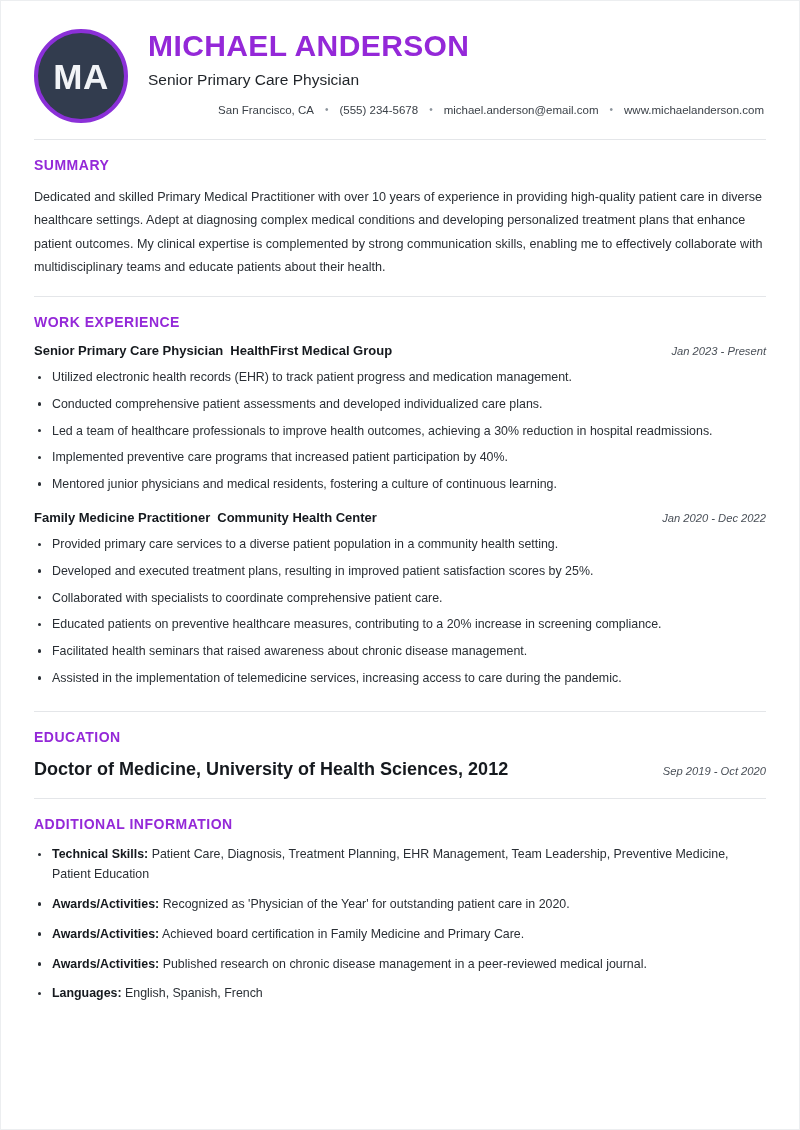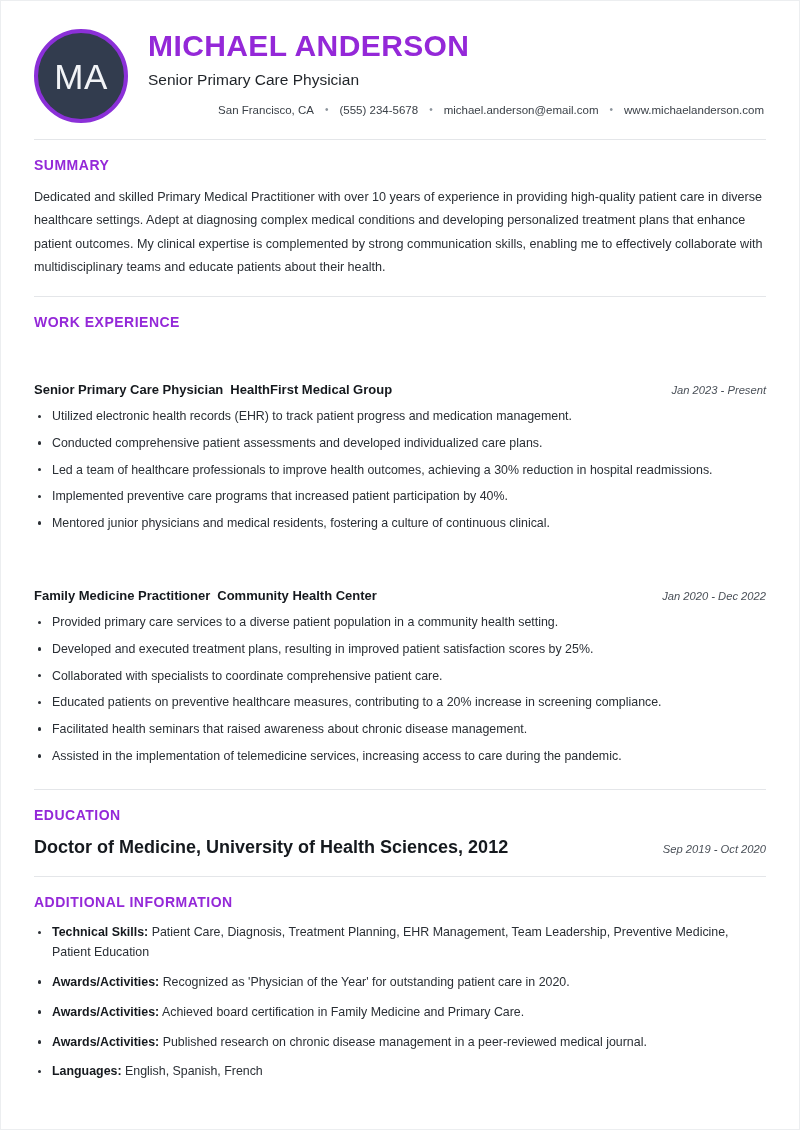--- a/index.html
+++ b/index.html
@@ -38,21 +38,21 @@
     border: 4px solid #8b30d8;
     box-sizing: border-box;
     display: flex;
     align-items: center;
     justify-content: center;
     margin-top: 2px;
   }
   .avatar-initials {
     color: #f2f4f7;
     font-size: 35px;
-    font-weight: 400;
+    font-weight: 700;
     letter-spacing: 0.5px;
     line-height: 1;
   }
   .header-text {
     flex: 1 1 auto;
     min-width: 0;
     padding-top: 2px;
   }
   .full-name {
     color: #9428d8;
@@ -127,21 +127,20 @@
     align-items: baseline;
     justify-content: space-between;
     gap: 14px;
     margin-bottom: 8px;
   }
   .job-heading {
     font-size: 13px;
     font-weight: bold;
     color: #15191e;
     line-height: 1.3;
-    margin-top: 39px;
   }
   .job-company {
     font-weight: bold;
     padding-left: 7px;
   }
   .job-dates {
     flex: 0 0 auto;
     font-size: 11.2px;
     font-style: italic;
     color: #4a5058;
@@ -262,21 +261,21 @@
           <div class="job-heading">
             <span>Senior Primary Care Physician</span><span class="job-company">HealthFirst Medical Group</span>
           </div>
           <div class="job-dates">Jan 2023 - Present</div>
         </div>
         <ul class="bullets">
           <li>Utilized electronic health records (EHR) to track patient progress and medication management.</li>
           <li>Conducted comprehensive patient assessments and developed individualized care plans.</li>
           <li>Led a team of healthcare professionals to improve health outcomes, achieving a 30% reduction in hospital readmissions.</li>
           <li>Implemented preventive care programs that increased patient participation by 40%.</li>
-          <li>Mentored junior physicians and medical residents, fostering a culture of continuous clinical.</li>
+          <li>Mentored junior physicians and medical residents, fostering a culture of continuous learning.</li>
         </ul>
       </div>
 
       <div class="job">
         <div class="job-head">
           <div class="job-heading">
             <span>Family Medicine Practitioner</span><span class="job-company">Community Health Center</span>
           </div>
           <div class="job-dates">Jan 2020 - Dec 2022</div>
         </div>

